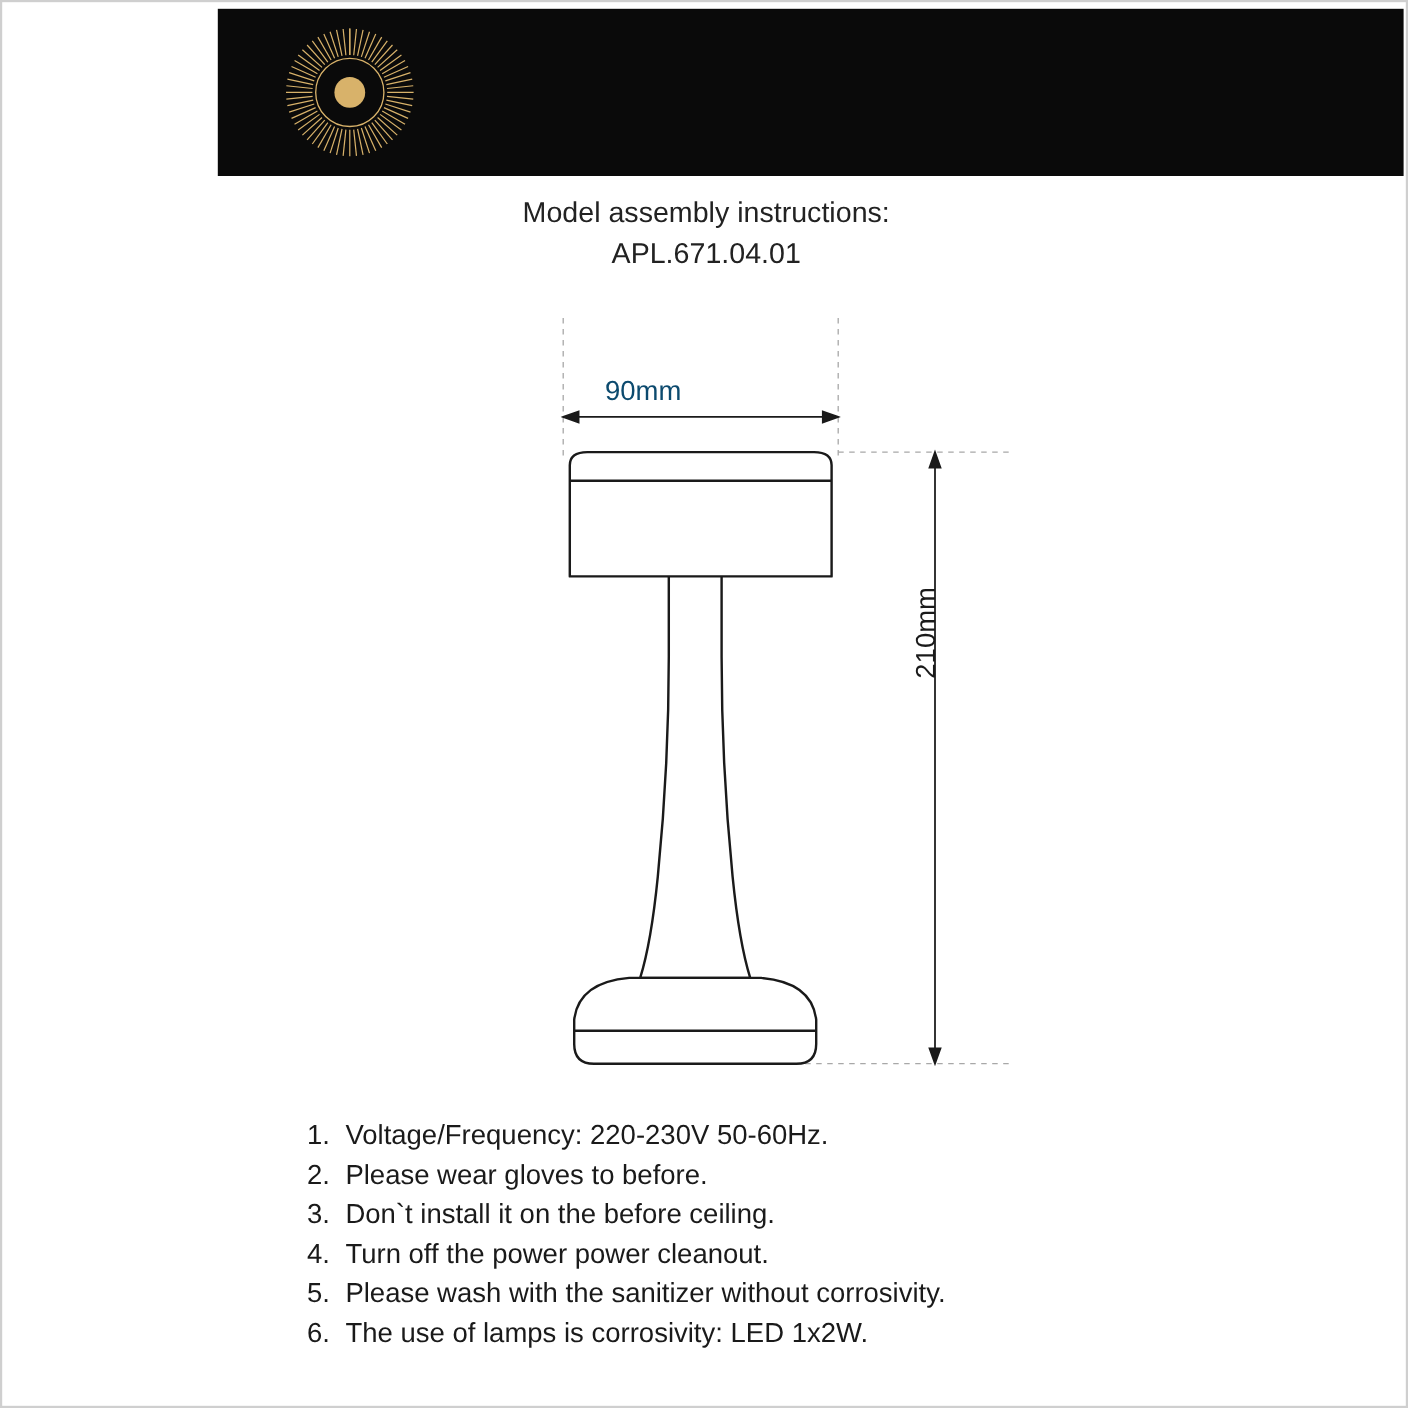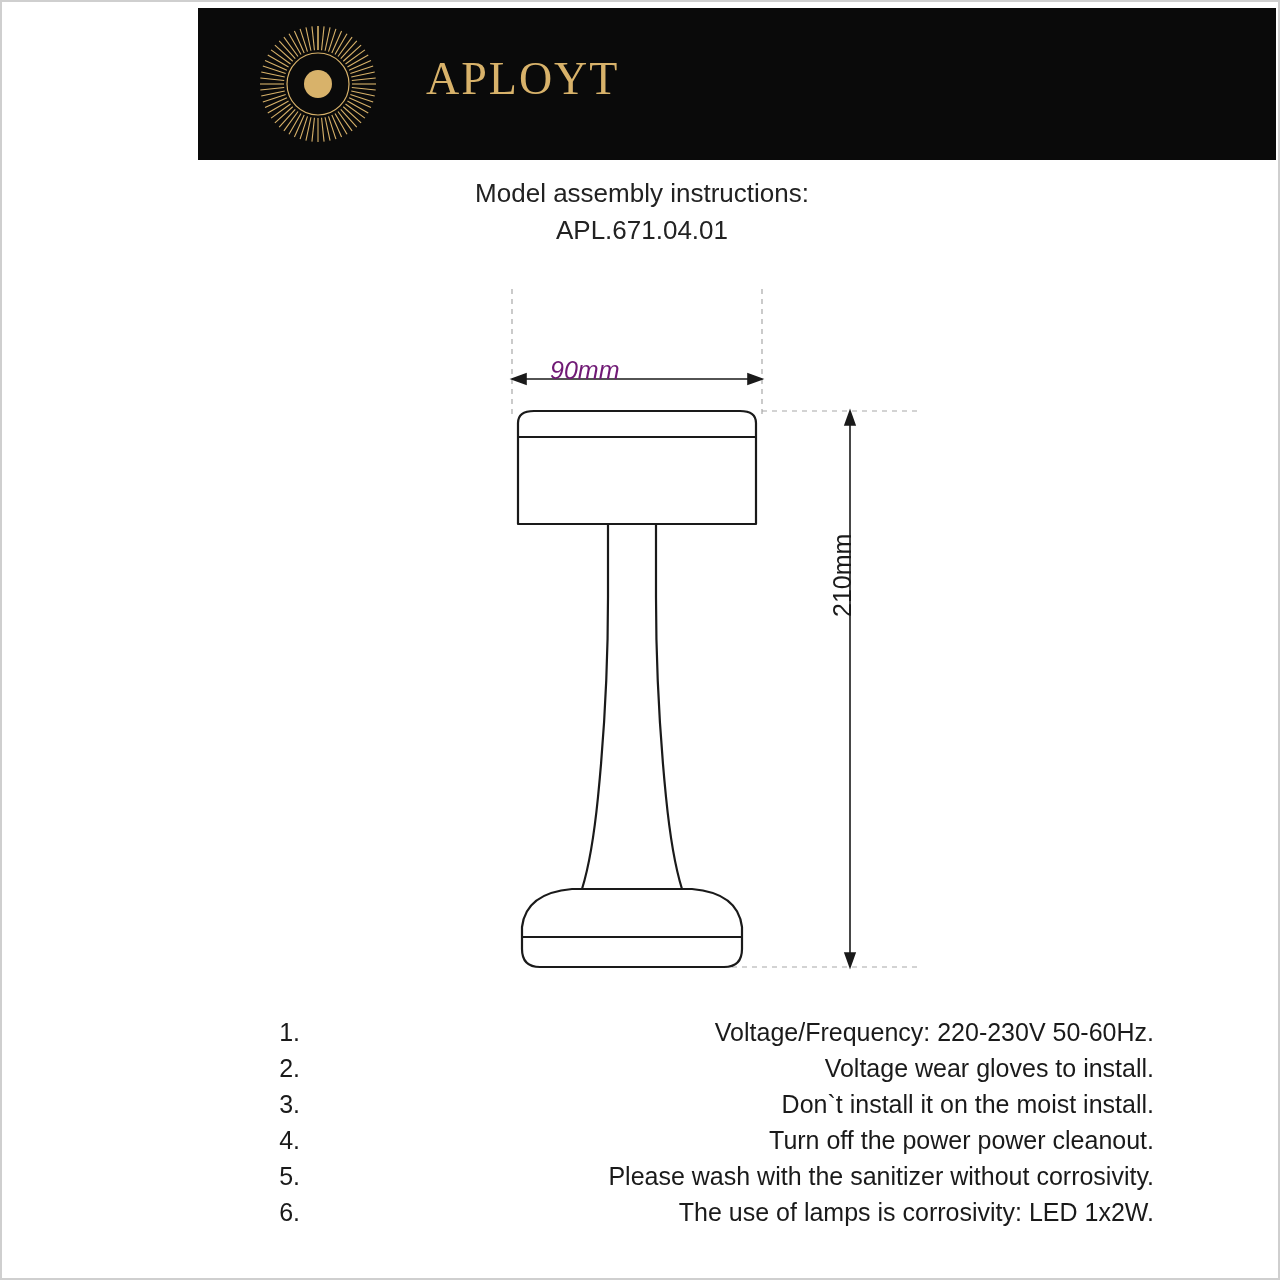--- a/index.html
+++ b/index.html
@@ -77,24 +77,23 @@
   .drawing {
     position: absolute;
     left: 420px;
     top: 275px;
     width: 560px;
     height: 720px;
   }
   .dim-label-w {
     position: absolute;
     left: 548px;
-    top: 354px;
+    top: 340px;
     font-size: 25px;
-    color: #701a75;
-    font-style: italic;
+    color: #0c4a6e;
   }
   .dim-label-h {
     position: absolute;
     left: 826px;
     top: 615px;
     font-size: 25px;
     color: #1a1a1a;
     transform: rotate(-90deg);
     transform-origin: left top;
     white-space: nowrap;
@@ -113,21 +112,21 @@
     font-size: 25px;
     line-height: 36px;
     color: #1a1a1a;
   }
   .note-num {
     width: 46px;
     flex: 0 0 46px;
     text-align: right;
     padding-right: 14px;
   }
-  .note-text { flex: 1 1 auto; text-align: right; }
+  .note-text { flex: 1 1 auto; }
 </style>
 </head>
 <body>
 
 <div class="page">
 
   <div class="brand-band">
 
     <svg class="brand-logo-mark" viewBox="0 0 120 120">
       <g stroke="#d8b26a" stroke-width="1.1">
@@ -194,21 +193,20 @@
           <line x1="60" y1="2" x2="60" y2="26" transform="rotate(336 60 60)"></line>
           <line x1="60" y1="2" x2="60" y2="26" transform="rotate(342 60 60)"></line>
           <line x1="60" y1="2" x2="60" y2="26" transform="rotate(348 60 60)"></line>
           <line x1="60" y1="2" x2="60" y2="26" transform="rotate(354 60 60)"></line>
         </g>
       </g>
       <circle cx="60" cy="60" r="31" fill="none" stroke="#d8b26a" stroke-width="1.2"></circle>
       <circle cx="60" cy="60" r="14" fill="#d8b26a"></circle>
     </svg>
 
-    <div class="brand-name">APLOYT</div>
 
     <svg class="burst-right" viewBox="0 0 420 360">
       <g stroke="#d8b26a" stroke-width="3" fill="none">
         <line x1="420" y1="330" x2="60" y2="330" transform="rotate(-4 420 330)"></line>
         <line x1="420" y1="330" x2="70" y2="330" transform="rotate(-10 420 330)"></line>
         <line x1="420" y1="330" x2="80" y2="330" transform="rotate(-16 420 330)"></line>
         <line x1="420" y1="330" x2="90" y2="330" transform="rotate(-22 420 330)"></line>
         <line x1="420" y1="330" x2="100" y2="330" transform="rotate(-28 420 330)"></line>
         <line x1="420" y1="330" x2="110" y2="330" transform="rotate(-34 420 330)"></line>
         <line x1="420" y1="330" x2="120" y2="330" transform="rotate(-40 420 330)"></line>
@@ -265,25 +263,25 @@
   <div class="dim-label-w">90mm</div>
   <div class="dim-label-h">210mm</div>
 
   <div class="notes">
     <div class="note-row">
       <span class="note-num">1.</span>
       <span class="note-text">Voltage/Frequency: 220-230V 50-60Hz.</span>
     </div>
     <div class="note-row">
       <span class="note-num">2.</span>
-      <span class="note-text">Voltage wear gloves to install.</span>
+      <span class="note-text">Please wear gloves to before.</span>
     </div>
     <div class="note-row">
       <span class="note-num">3.</span>
-      <span class="note-text">Don`t install it on the moist install.</span>
+      <span class="note-text">Don`t install it on the before ceiling.</span>
     </div>
     <div class="note-row">
       <span class="note-num">4.</span>
       <span class="note-text">Turn off the power power cleanout.</span>
     </div>
     <div class="note-row">
       <span class="note-num">5.</span>
       <span class="note-text">Please wash with the sanitizer without corrosivity.</span>
     </div>
     <div class="note-row">

